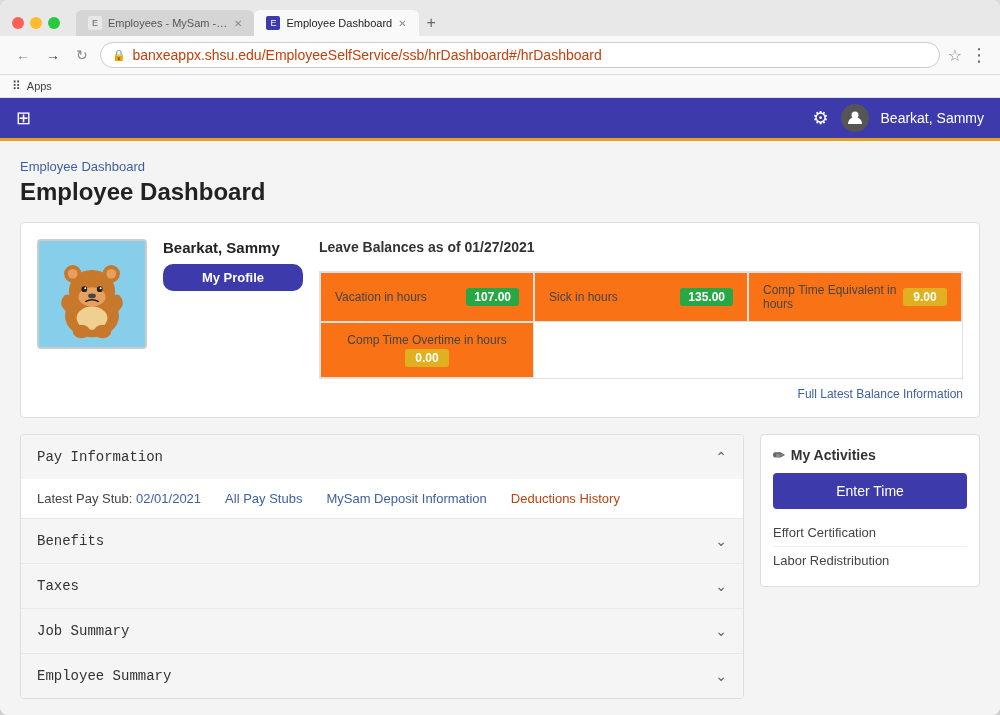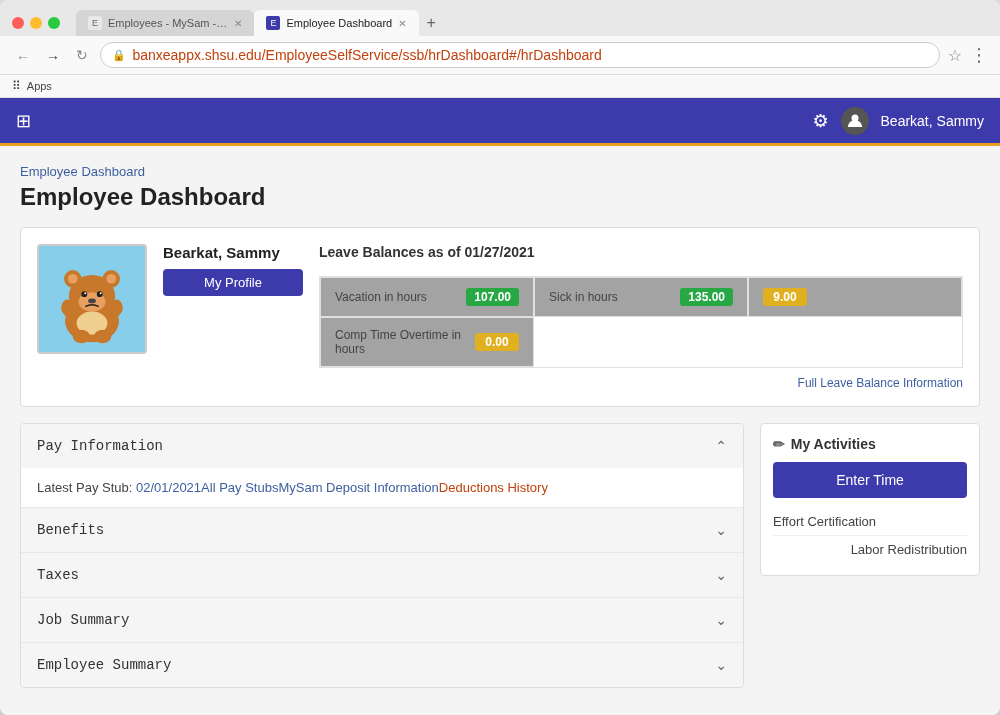--- a/index.html
+++ b/index.html
@@ -46,28 +46,28 @@
     .page-title { font-size: 24px; font-weight: bold; color: #222; margin-bottom: 16px; }
 
     
     .main-card { background: white; border: 1px solid #ddd; border-radius: 4px; padding: 16px; margin-bottom: 16px; }
 
     
     .profile-section { display: flex; align-items: flex-start; gap: 16px; margin-bottom: 0; }
     .profile-avatar { width: 110px; height: 110px; background: #87ceeb; border: 2px solid #ccc; border-radius: 4px; overflow: hidden; display: flex; align-items: center; justify-content: center; flex-shrink: 0; }
     .profile-info { display: flex; flex-direction: column; gap: 8px; min-width: 140px; }
     .profile-name { font-size: 15px; font-weight: 600; color: #222; }
-    .profile-btn { background: #3d3aab; color: white; border: none; padding: 6px 16px; border-radius: 4px; font-size: 13px; cursor: pointer; }
+    .profile-btn { background: #3d3aab; color: white; border: none; padding: 6px 16px; border-radius: 10px; font-size: 13px; cursor: pointer; font-weight: bold; }
 
     
     .leave-section { flex: 1; }
     .leave-title { font-size: 14px; font-weight: 600; color: #333; margin-bottom: 16px; }
     .leave-grid { display: grid; grid-template-columns: 1fr 1fr 1fr; gap: 0; border: 1px solid #e0e0e0; }
-    .leave-item { padding: 10px 14px; border: 1px solid #e0e0e0; display: flex; align-items: center; justify-content: space-between; gap: 2px; background: #a3a3a3; }
-    .leave-item.full-row { grid-column: 1; }
+    .leave-item { padding: 10px 14px; border: 1px solid #e0e0e0; display: flex; align-items: center; justify-content: space-between; gap: 2px; background: #f97316; }
+    .leave-item.full-row { grid-column: 1; flex-direction: column; }
     .leave-label { font-size: 12px; color: #444; flex: 1; }
     .leave-value { padding: 2px 8px; border-radius: 3px; font-size: 12px; font-weight: 600; min-width: 44px; text-align: center; }
     .value-green { background: #28a745; color: white; }
     .value-yellow { background: #e0b020; color: white; }
 
     
     .full-leave-link { text-align: right; margin-top: 8px; font-size: 12px; color: #3d5fa0; cursor: pointer; }
 
     
     .content-layout { display: flex; gap: 16px; }
@@ -75,29 +75,29 @@
     .right-panel { width: 220px; }
 
     
     .accordion { background: white; border: 1px solid #ddd; border-radius: 4px; overflow: hidden; }
     .accordion-item { border-bottom: 1px solid #e8e8e8; }
     .accordion-item:last-child { border-bottom: none; }
     .accordion-header { display: flex; align-items: center; justify-content: space-between; padding: 14px 16px; cursor: pointer; background: #f5f5f5; }
     .accordion-title { font-size: 14px; font-weight: 500; color: #333; font-family: Liberation Mono, monospace; }
     .accordion-chevron { color: #666; font-size: 14px; }
     .accordion-content { padding: 12px 16px; background: white; font-size: 13px; color: #444; }
-    .pay-info-content { display: flex; align-items: center; flex-wrap: wrap; }
+    .pay-info-content { display: flex; align-items: center; gap: 24px; flex-wrap: wrap; }
 
     
     .activities-card { background: white; border: 1px solid #ddd; border-radius: 4px; padding: 12px; }
     .activities-title { display: flex; align-items: center; gap: 6px; font-size: 14px; font-weight: 600; color: #333; margin-bottom: 10px; }
     .activities-pencil { font-size: 14px; color: #666; }
     .enter-time-btn { width: 100%; background: #3d3aab; color: white; border: none; padding: 10px; border-radius: 4px; font-size: 14px; font-weight: 500; cursor: pointer; margin-bottom: 10px; }
     .activity-link { font-size: 13px; color: #444; padding: 6px 0; display: block; cursor: pointer; border-bottom: 1px solid #f0f0f0; }
-    .activity-link:last-child { border-bottom: none; text-align: right; }
+    .activity-link:last-child { border-bottom: none; }
 
     
     .bear-mascot { width: 100%; height: 100%; }
   </style>
 </head>
 <body>
 
 <div class="browser-window">
 
   <div class="browser-titlebar">
@@ -207,31 +207,32 @@
 
               <div class="leave-item">
                 <span class="leave-label">Vacation in hours</span>
                 <span class="leave-value value-green">107.00</span>
               </div>
               <div class="leave-item">
                 <span class="leave-label">Sick in hours</span>
                 <span class="leave-value value-green">135.00</span>
               </div>
               <div class="leave-item">
+                <span class="leave-label">Comp Time Equivalent in hours</span>
                 <span class="leave-value value-yellow">9.00</span>
               </div>
 
               <div class="leave-item full-row">
                 <span class="leave-label">Comp Time Overtime in hours</span>
                 <span class="leave-value value-yellow">0.00</span>
               </div>
             </div>
           </div>
         </div>
-        <div class="full-leave-link">Full Leave Balance Information</div>
+        <div class="full-leave-link">Full Latest Balance Information</div>
       </div>
 
       
       <div class="content-layout">
 
         <div class="left-panel">
           <div class="accordion">
 
             <div class="accordion-item">
               <div class="accordion-header">

